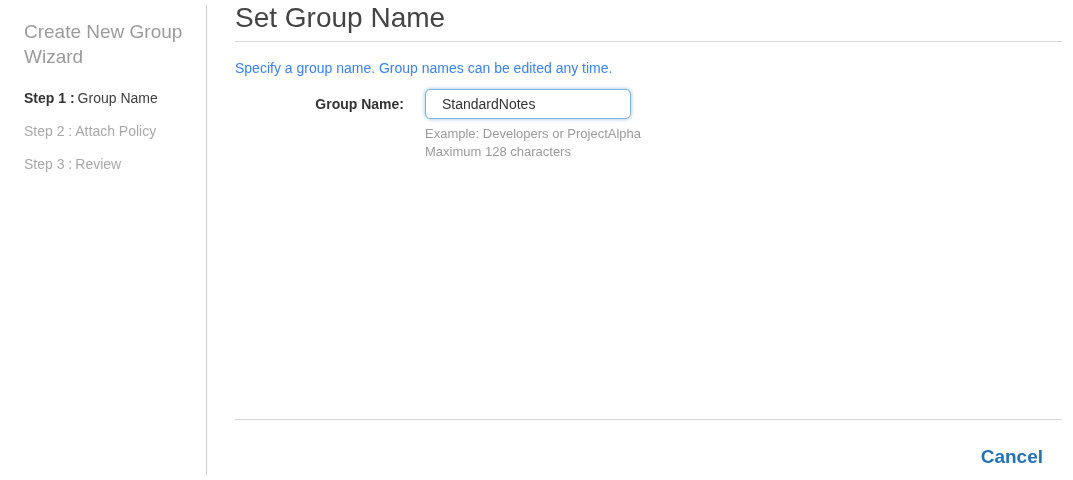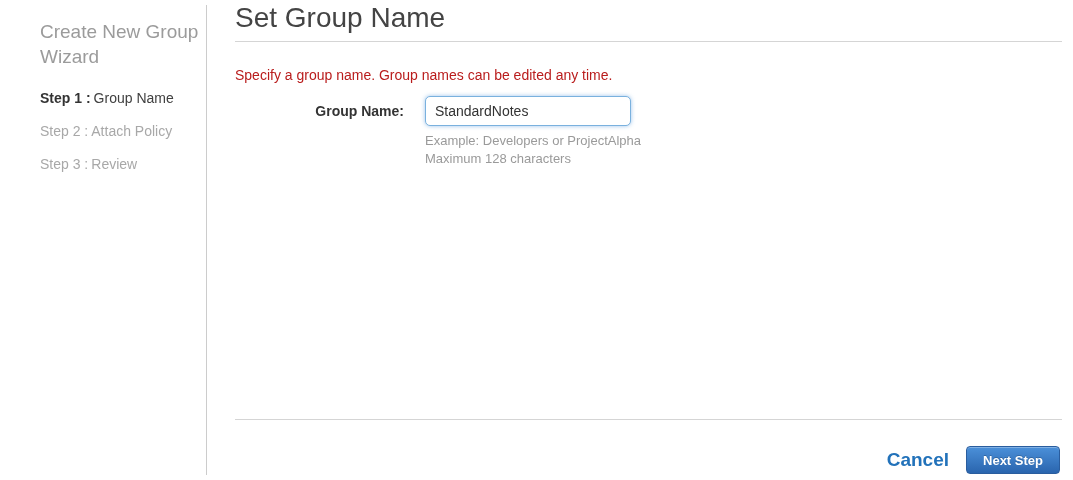--- a/index.html
+++ b/index.html
@@ -9,21 +9,21 @@
     background: #ffffff;
     color: #333333;
     position: relative;
     overflow: hidden;
   }
   .page { position: relative; width: 1073px; height: 480px; background: #ffffff; }
 
   
   .sidebar {
     position: absolute;
-    left: 16px; top: 0;
+    left: 0; top: 0;
     width: 206px; height: 100%;
     padding: 19px 0 0 24px;
   }
   .wizard-title {
     width: 160px;
     font-size: 19px;
     line-height: 25px;
     font-weight: 400;
     color: #9b9b9b;
   }
@@ -57,43 +57,43 @@
     line-height: 32px;
     font-weight: 400;
     color: #444444;
   }
   .title-rule {
     border: none;
     border-top: 1px solid #d5d5d5;
     margin-top: 7px;
   }
   .page-desc {
-    margin-top: 25px;
+    margin-top: 18px;
     font-size: 14px;
-    color: #b91c1c;
+    color: #3b82f6;
   }
 
   .form-row {
     margin-top: 13px;
     display: flex;
     align-items: flex-start;
   }
   .field-label {
     width: 169px;
     text-align: right;
     font-size: 14px;
     font-weight: 700;
     color: #333333;
     line-height: 30px;
   }
   .field-col { margin-left: 21px; }
   .group-name-input {
     width: 206px;
     height: 30px;
-    padding: 0 9px;
+    padding: 0 16px;
     font-family: "Liberation Sans", sans-serif;
     font-size: 14px;
     color: #333333;
     border: 1px solid #7ab1de;
     border-radius: 5px;
     outline: none;
     box-shadow: 0 0 4px rgba(102, 163, 224, 0.65);
     background: #ffffff;
   }
   .hint {
@@ -174,16 +174,15 @@
         <div class="hint first">Example: Developers or ProjectAlpha</div>
         <div class="hint">Maximum 128 characters</div>
       </div>
     </div>
   </div>
 
   <div class="footer-rule"></div>
 
   <div class="footer">
     <a class="cancel-link">Cancel</a>
-    <button class="next-step-button">Next Step</button>
   </div>
 
 </div>
 
 </body></html>

